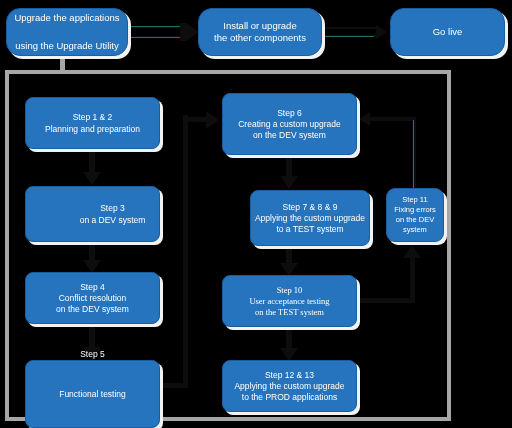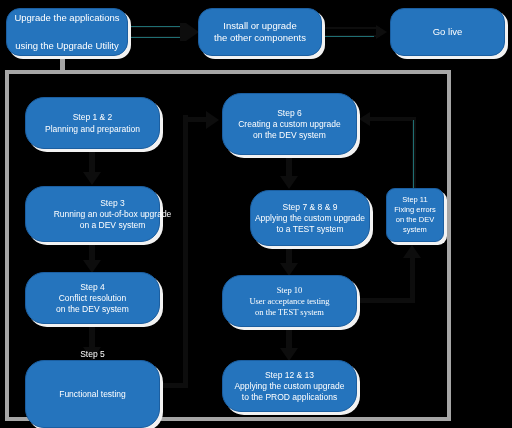--- a/index.html
+++ b/index.html
@@ -15,21 +15,21 @@
     font-family: "Liberation Sans", sans-serif;
     overflow: hidden;
   }
 
   
   .box {
     position: absolute;
     box-sizing: border-box;
     background: #2574bd;
     border: 1px solid #1b5ea0;
-    border-radius: 19px;
+    border-radius: 8px;
     color: #ffffff;
     display: flex;
     flex-direction: column;
     align-items: center;
     justify-content: center;
     text-align: center;
     line-height: 1.25;
     box-shadow: 3px 3px 0 0 #f2f2f2;
     padding: 2px 4px;
     z-index: 4;
@@ -137,21 +137,20 @@
   <div class="seg-teal" style="left:324px; top:36px; width:50px; height:1px;"></div>
   <div class="ahead right-sm" style="left:376px; top:25px;"></div>
 
   <div class="box step-box" style="left:25px; top:97px; width:135px; height:52px;">
     <span class="ln title">Step 1 &amp; 2</span>
     <span class="ln">Planning and preparation</span>
   </div>
 
   <div class="box step-box" style="left:25px; top:186px; width:135px; height:56px;padding-left:44px;">
     <span class="ln title">Step 3</span>
-    <span class="ln">Running an out-of-box upgrade</span>
     <span class="ln">on a DEV system</span>
   </div>
 
   <div class="box step-box" style="left:25px; top:272px; width:135px; height:52px;">
     <span class="ln title">Step 4</span>
     <span class="ln">Conflict resolution</span>
     <span class="ln">on the DEV system</span>
   </div>
 
   <div class="box step-box" style="left:25px; top:360px; width:135px; height:68px;gap:29px;">

